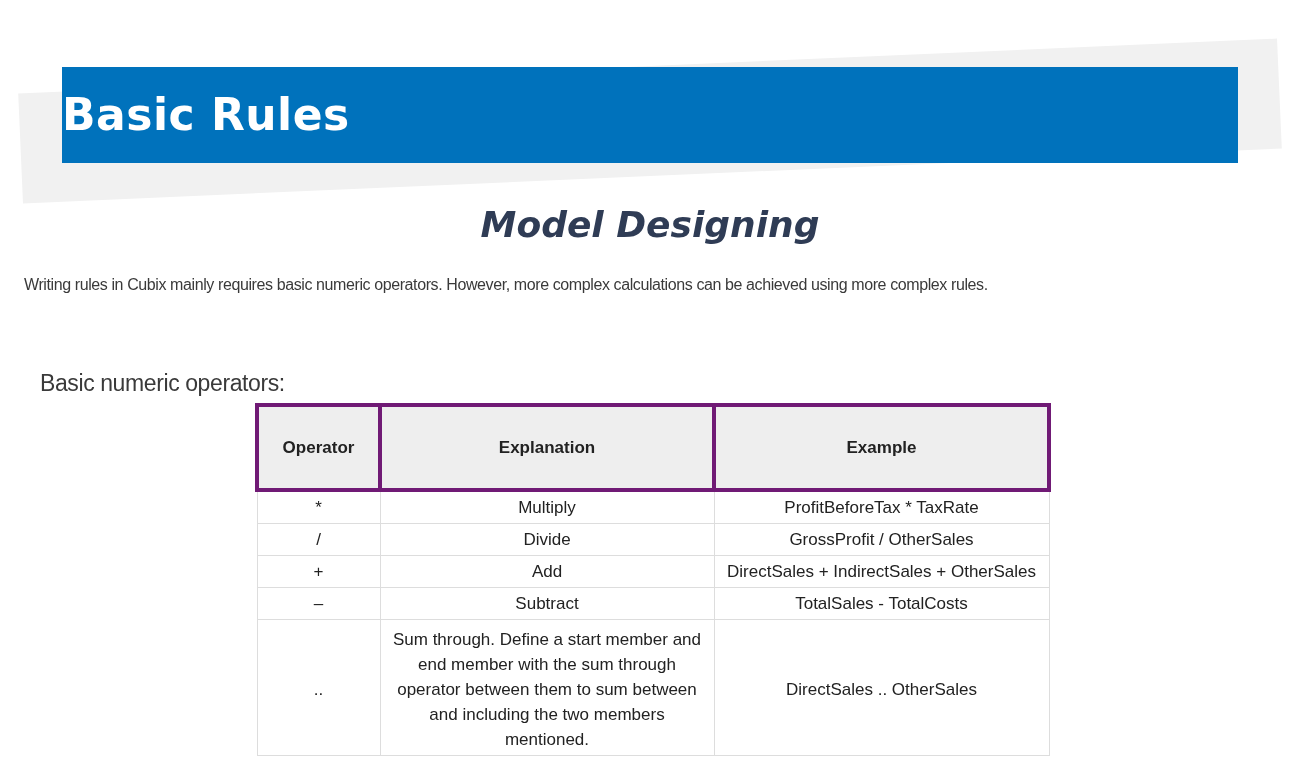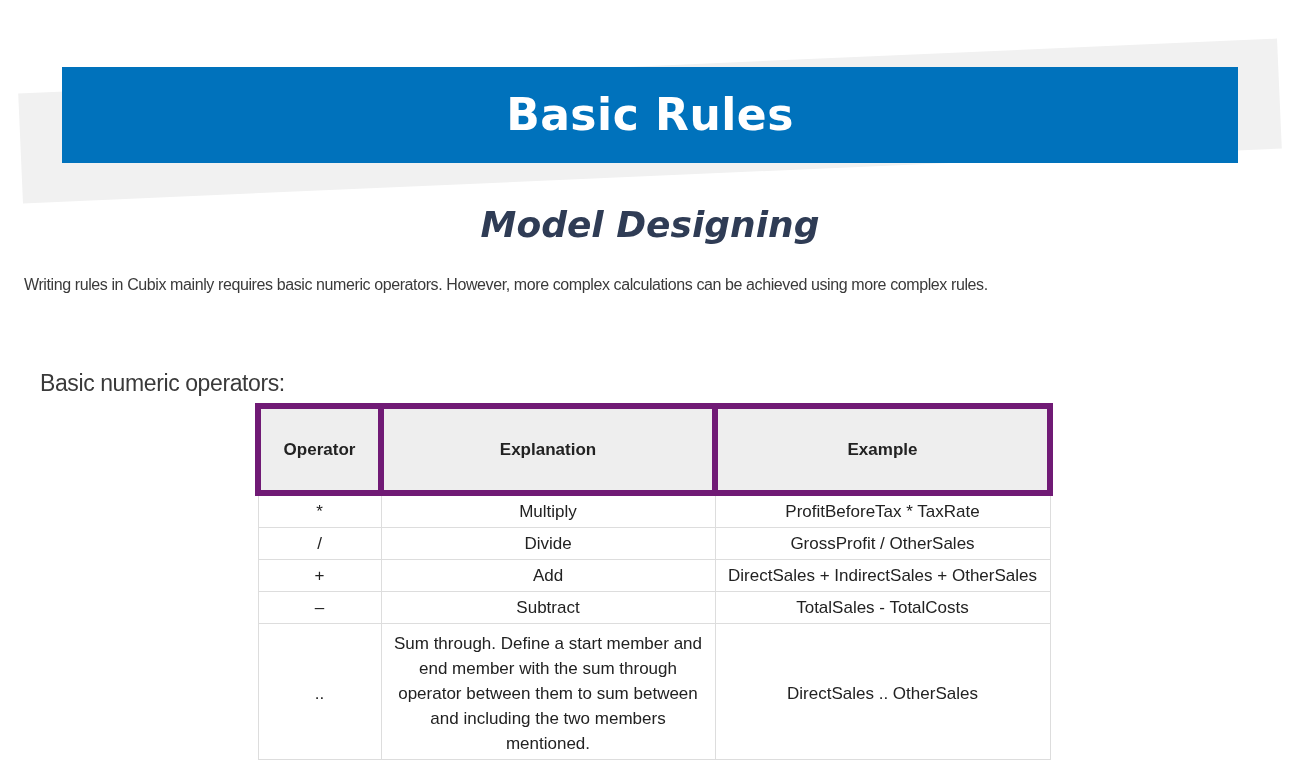--- a/index.html
+++ b/index.html
@@ -33,21 +33,20 @@
     top: 67px;
     width: 1176px;
     height: 96px;
     background: #0072bc;
   }
   .banner h1 {
     margin: 0;
     width: 100%;
     height: 96px;
     line-height: 96px;
-    text-align: center;
     color: #ffffff;
     font-family: "DejaVu Sans", sans-serif;
     font-weight: bold;
     font-size: 44px;
     letter-spacing: 0.5px;
   }
   .subtitle {
     position: absolute;
     left: 0;
     top: 204px;
@@ -89,21 +88,21 @@
     border-collapse: collapse;
     table-layout: fixed;
     font-size: 17px;
     color: #222222;
   }
   .op-table col.c-operator    { width: 123px; }
   .op-table col.c-explanation { width: 334px; }
   .op-table col.c-example     { width: 335px; }
   .op-table th {
     background: #eeeeee;
-    border: 6px solid #701a75;
+    border: 4px solid #701a75;
     font-weight: bold;
     font-size: 17px;
     padding: 28px 8px;
     text-align: center;
     line-height: 25px;
     color: #222222;
   }
   .op-table td {
     border: 1px solid #dddddd;
     padding: 3px 8px;

